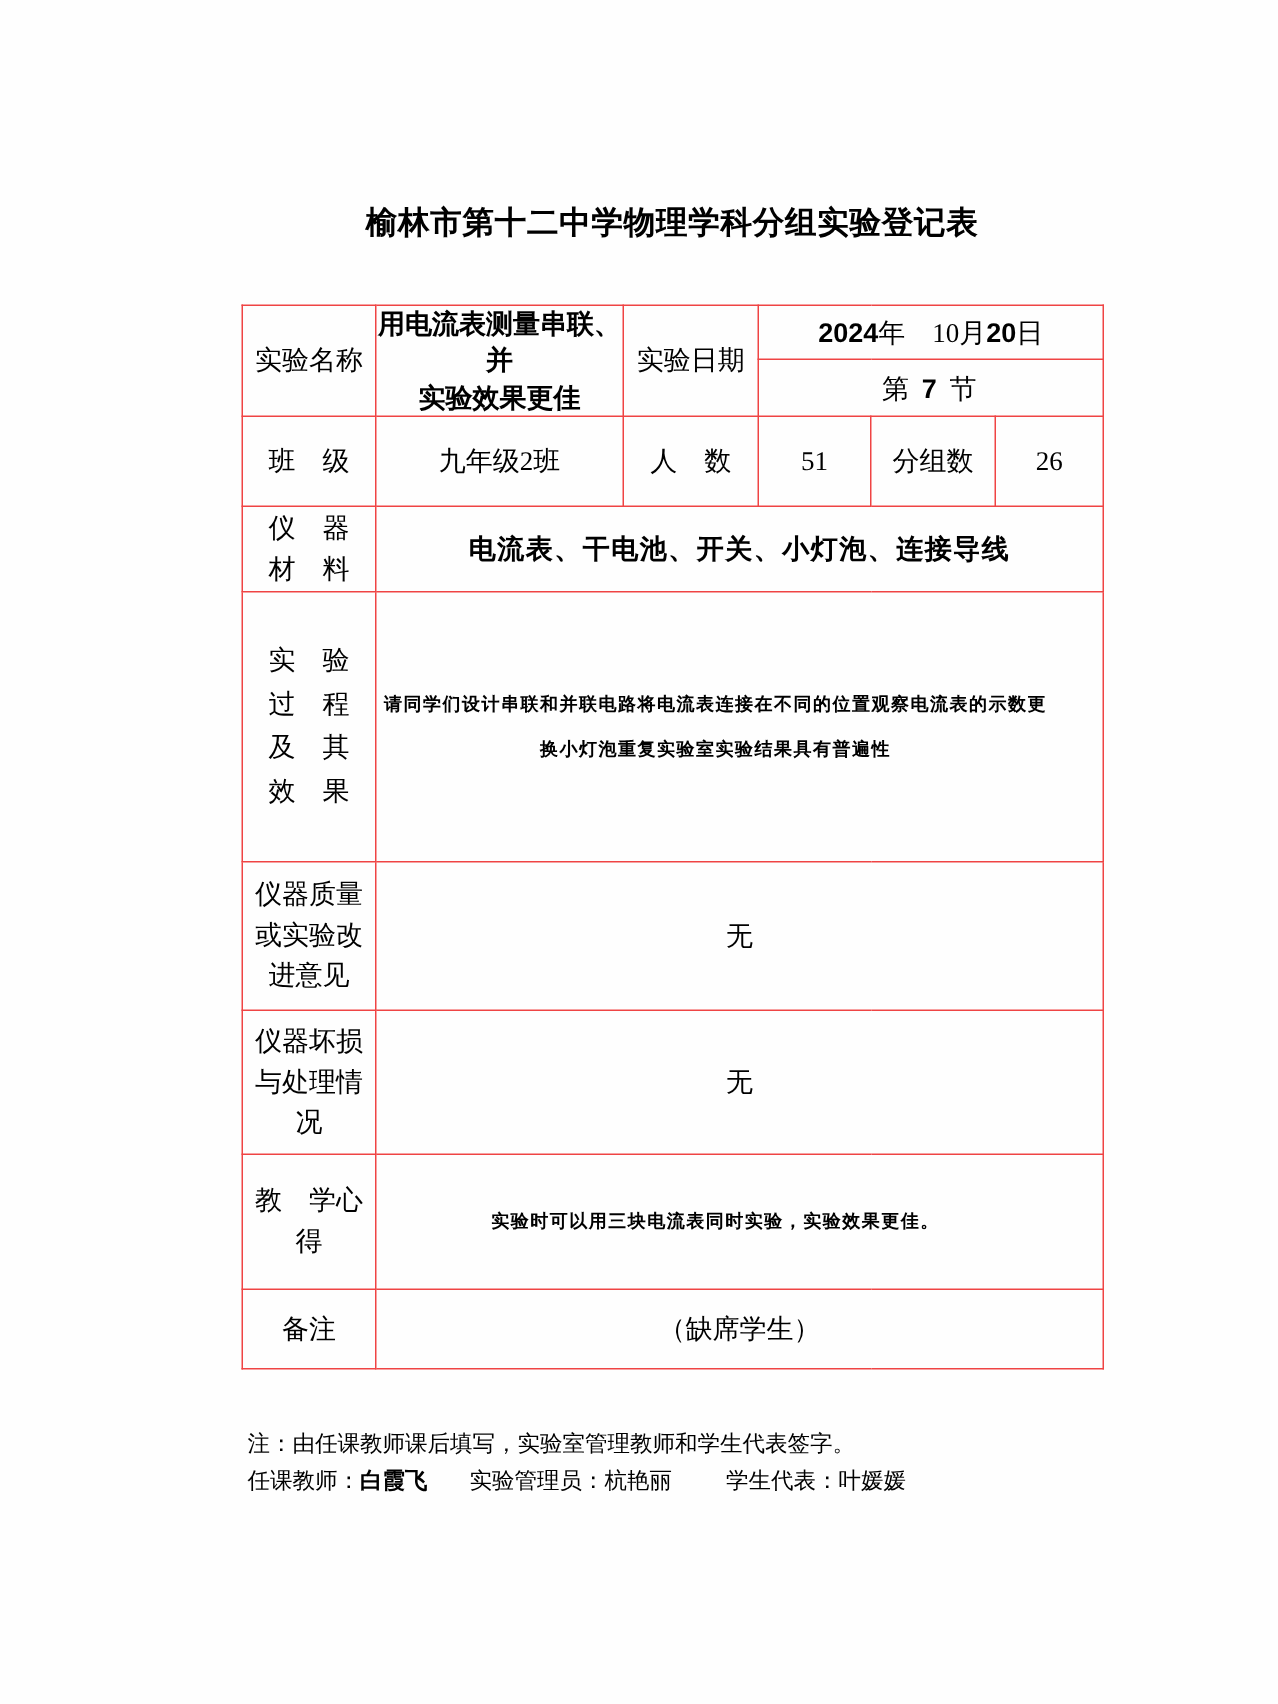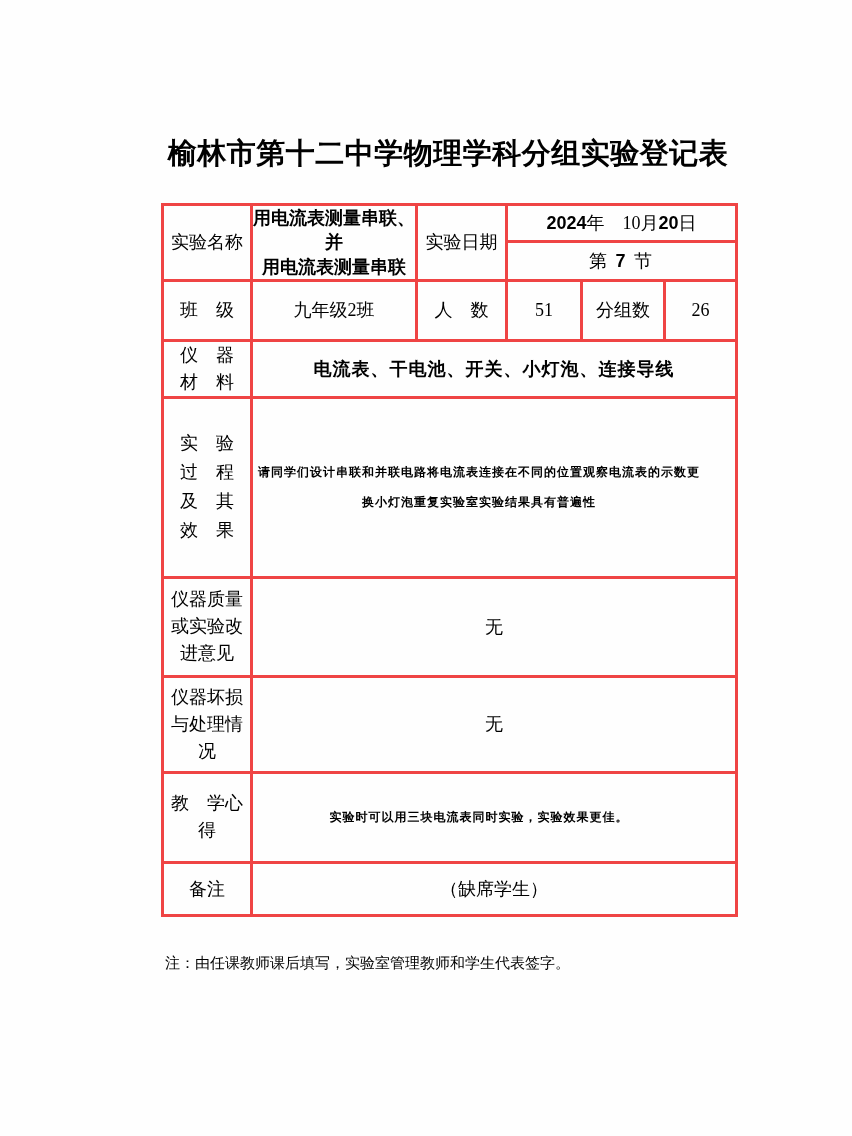--- a/index.html
+++ b/index.html
@@ -13,35 +13,35 @@
     font-family: "Liberation Serif", serif;
     overflow: hidden;
   }
   .title {
     position: absolute;
     top: 134px;
     left: 161px;
     width: 574px;
     margin: 0;
     text-align: center;
-    font-size: 29px;
+    font-size: 21px;
     font-weight: bold;
     white-space: nowrap;
     letter-spacing: 0.5px;
   }
   table.form {
     position: absolute;
     top: 203px;
     left: 161px;
     width: 574px;
     border-collapse: collapse;
     table-layout: fixed;
   }
   table.form td {
-    border: 3px solid #ef4444;
+    border: 1px solid #ef4444;
     padding: 0;
     text-align: center;
     vertical-align: middle;
     font-size: 18px;
     line-height: 1.35;
   }
   tr.r1a { height: 34px; }
   tr.r1b { height: 35px; }
   tr.r2  { height: 60px; }
   tr.r3  { height: 57px; }
@@ -103,21 +103,21 @@
         <col style="width:90px">
       <col style="width:75px">
         <col style="width:83px">
         <col style="width:72px">
     </colgroup>
     <tbody>
       <tr class="r1a">
         <td rowspan="2">实验名称</td>
         <td rowspan="2" class="name-cell">
           <div>用电流表测量串联、并</div>
-          <div>用电流表测量串联</div>
+          <div>实验效果更佳</div>
         </td>
         <td rowspan="2">实验日期</td>
         <td colspan="3" class="date-cell">
           <span class="num-b">2024</span><span>年　</span><span>10月</span><span class="num-b">20</span><span>日</span>
         </td>
       </tr>
       <tr class="r1b">
         <td colspan="3" class="session-cell">
           <span>第 </span><span class="num-b">7</span><span> 节</span>
         </td>
@@ -182,15 +182,18 @@
 
       <tr class="r8">
         <td>备注</td>
         <td colspan="5" class="remark-cell">（缺席学生）</td>
       </tr>
     </tbody>
   </table>
 
   <div class="footer">
     <div>注：由任课教师课后填写，实验室管理教师和学生代表签字。</div>
+    <div>
+      <span>任课教师：</span><span class="sig-name-bold">白霞飞</span><span class="sig-manager-label">实验管理员：</span><span>杭艳丽</span><span class="sig-student-label">学生代表：</span><span>叶媛媛</span>
+    </div>
   </div>
 
 </div>
 
 </body></html>

